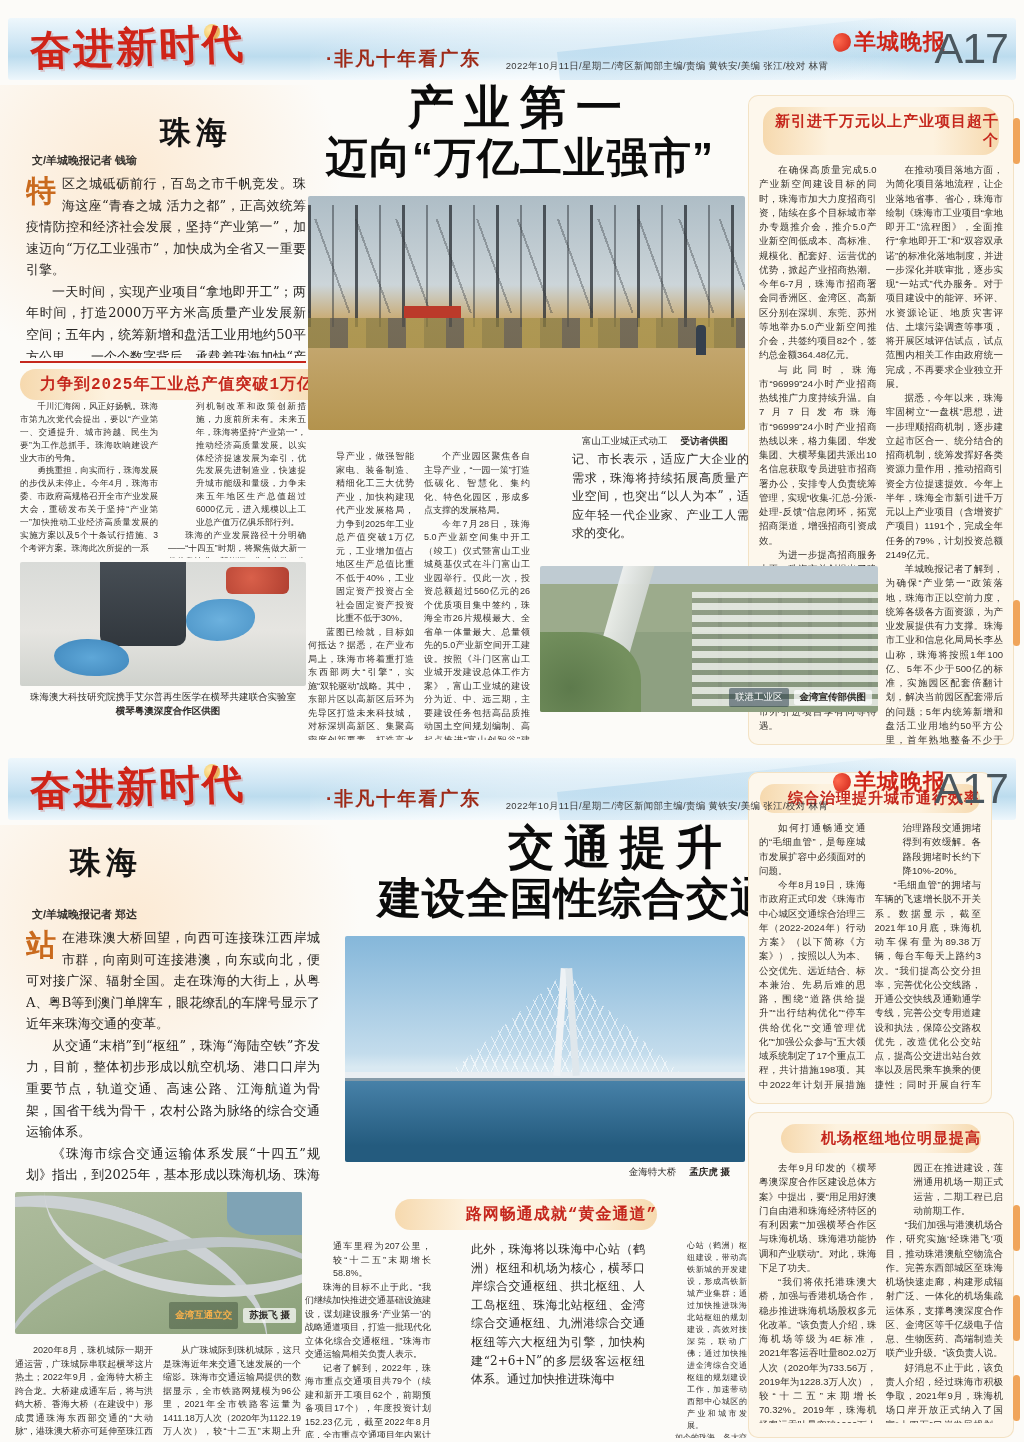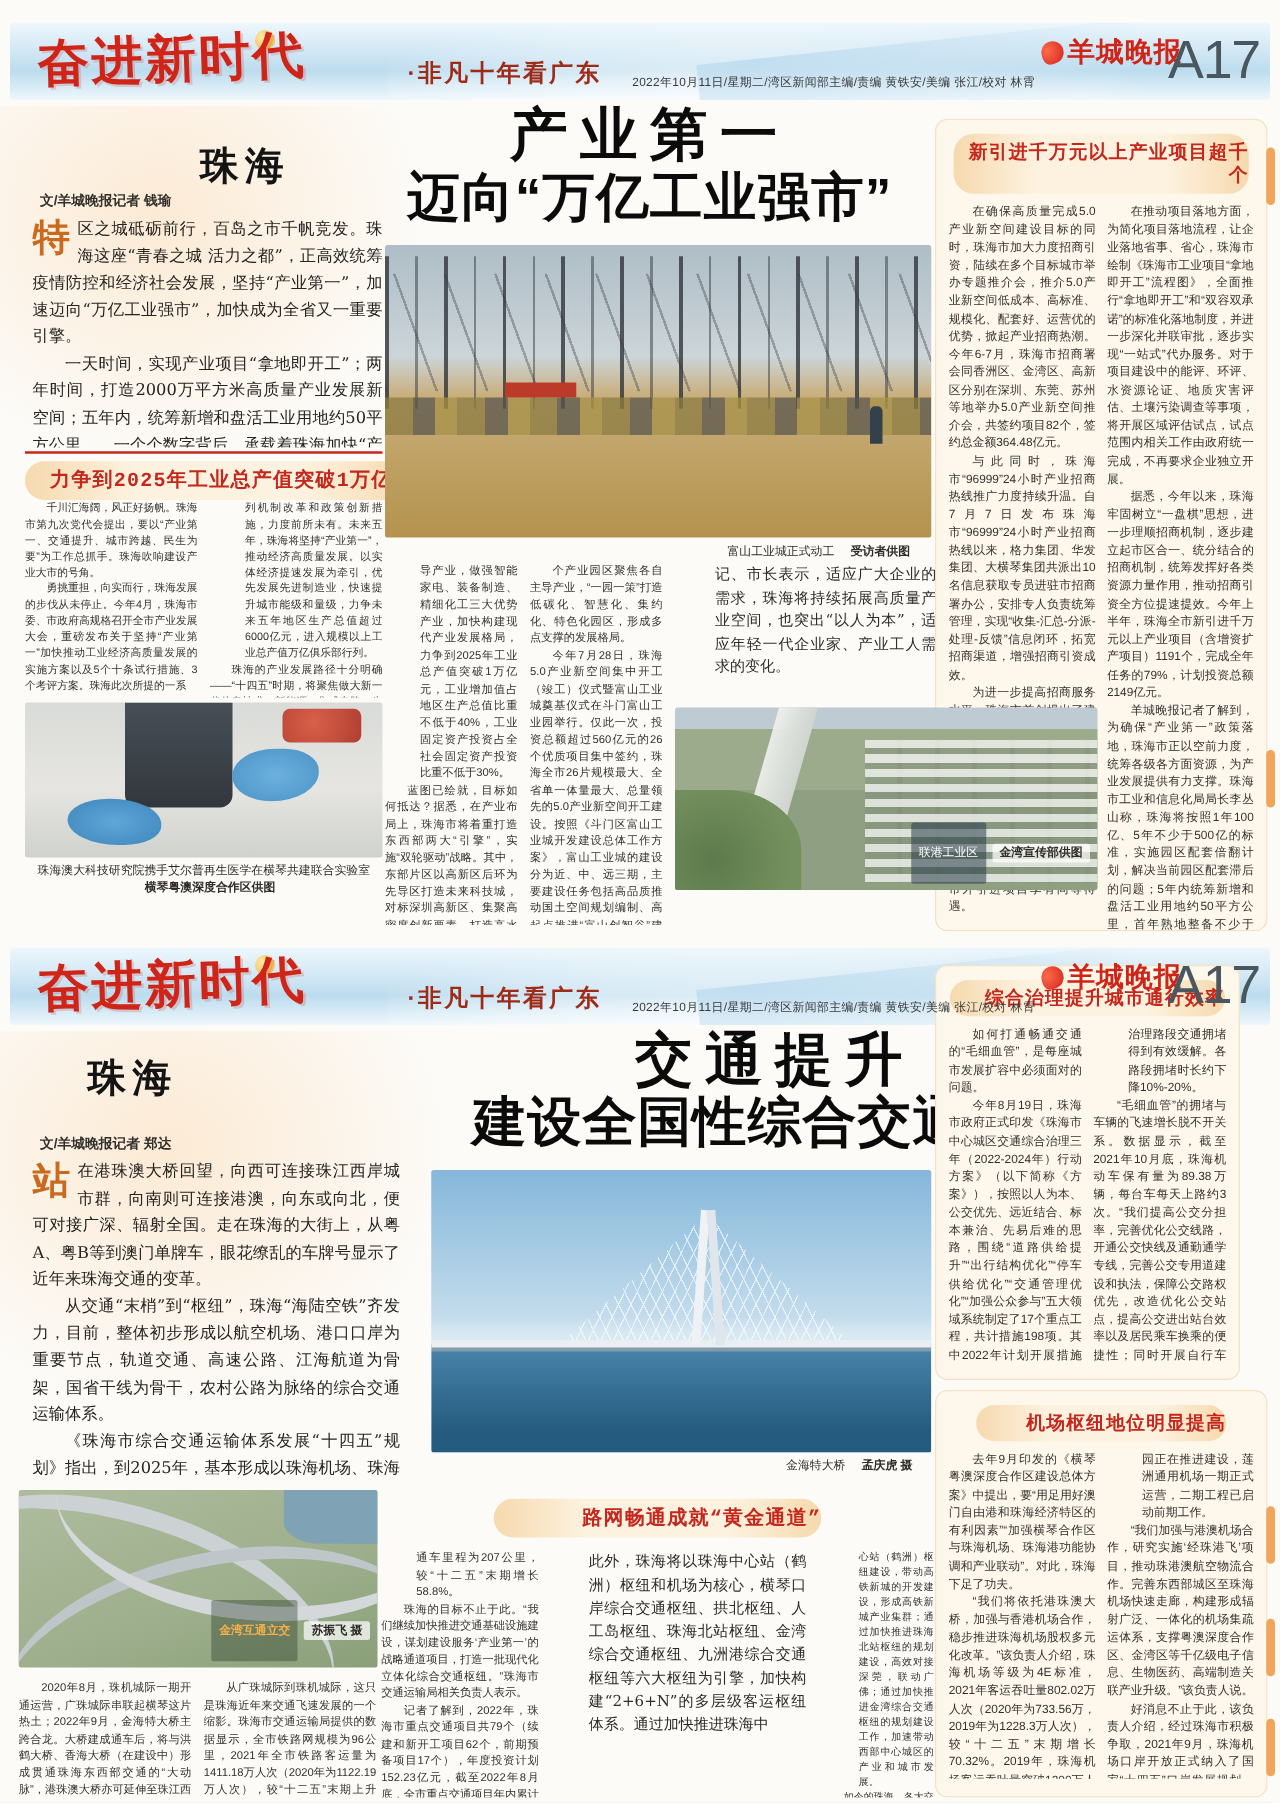--- a/index.html
+++ b/index.html
@@ -75,23 +75,23 @@
   .ph-lab .glove2{position:absolute;left:12%;bottom:8%;width:26%;height:30%;background:radial-gradient(ellipse at 50% 50%,#5ea7d8,#3f86bb);border-radius:45% 55% 40% 55%;}
   .ph-aerial{background:linear-gradient(180deg,#bfcbd2 0 12%,#9cab8c 12% 45%,#8ea081 45% 100%);}
   .ph-aerial .road{position:absolute;left:18%;top:-10%;width:9%;height:130%;transform:rotate(16deg);
       background:linear-gradient(90deg,rgba(240,242,240,.9),#cfd4cf);}
   .ph-aerial .blocks{position:absolute;right:0;top:18%;width:55%;height:78%;opacity:.85;
       background:repeating-linear-gradient(0deg,rgba(245,246,244,.9) 0 7px,rgba(130,140,125,.5) 7px 12px),
                  repeating-linear-gradient(90deg,rgba(255,255,255,0) 0 26px,rgba(110,120,105,.35) 26px 30px);}
   .ph-aerial .green{position:absolute;left:0;bottom:0;width:30%;height:55%;
       background:radial-gradient(circle at 30% 70%,#5d7a4c,#74905e 70%);border-radius:0 60% 0 0;}
   .ph-overlay{position:absolute;right:6px;bottom:5px;display:flex;gap:5px;font-size:9.5px;align-items:center;}
-  .tag-dark{color:#fff;background:rgba(40,60,75,.55);padding:18px 6px;border-radius:2px;}
+  .tag-dark{color:#fff;background:rgba(40,60,75,.55);padding:3px 6px;border-radius:2px;}
   .tag-light{color:#2e2b28;background:rgba(255,255,255,.72);padding:1px 6px;border-radius:2px;font-weight:700;}
-  .tag-orange{color:#f5b04c;background:rgba(30,45,30,.35);padding:18px 6px;border-radius:2px;font-weight:700;}
+  .tag-orange{color:#f5b04c;background:rgba(30,45,30,.35);padding:7px 6px;border-radius:2px;font-weight:700;}
   .ph-bridge{background:linear-gradient(180deg,#85b7da 0%,#c3dcec 52%,#d9e9f2 58%);}
   .ph-bridge .sea{position:absolute;left:0;bottom:0;width:100%;height:36%;
       background:linear-gradient(180deg,#4781a8,#245b7e 80%);}
   .ph-bridge .deck{position:absolute;left:0;top:60%;width:100%;height:6px;background:#e9eef2;box-shadow:0 3px 0 rgba(30,60,80,.45);}
   .ph-bridge .tower1{position:absolute;left:53%;top:14%;width:7px;height:48%;background:#eef2f5;transform:rotate(4deg);}
   .ph-bridge .tower2{position:absolute;left:56%;top:14%;width:7px;height:48%;background:#dfe7ec;transform:rotate(-4deg);}
   .ph-bridge .cables{position:absolute;left:26%;top:16%;width:58%;height:45%;opacity:.65;
       background:repeating-linear-gradient(64deg,rgba(255,255,255,.95) 0 1px,transparent 1px 9px),
                  repeating-linear-gradient(116deg,rgba(255,255,255,.95) 0 1px,transparent 1px 9px);
       clip-path:polygon(50% 0,100% 100%,0 100%);}

